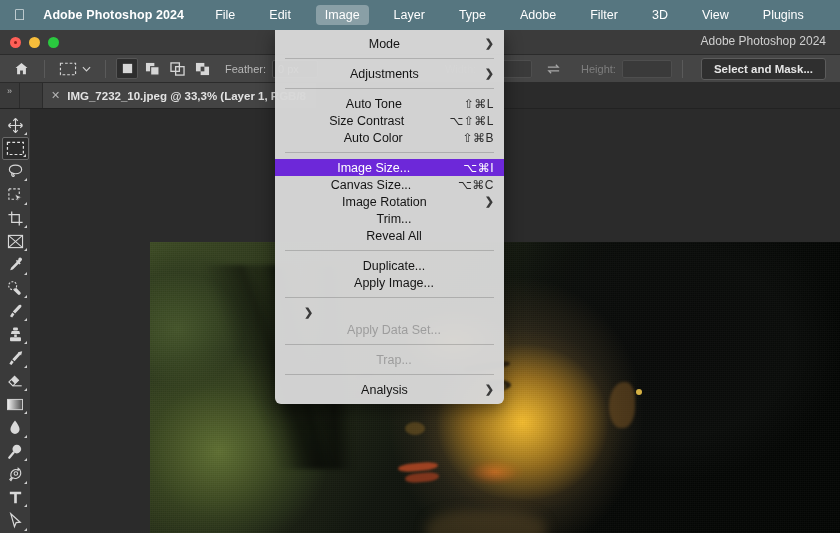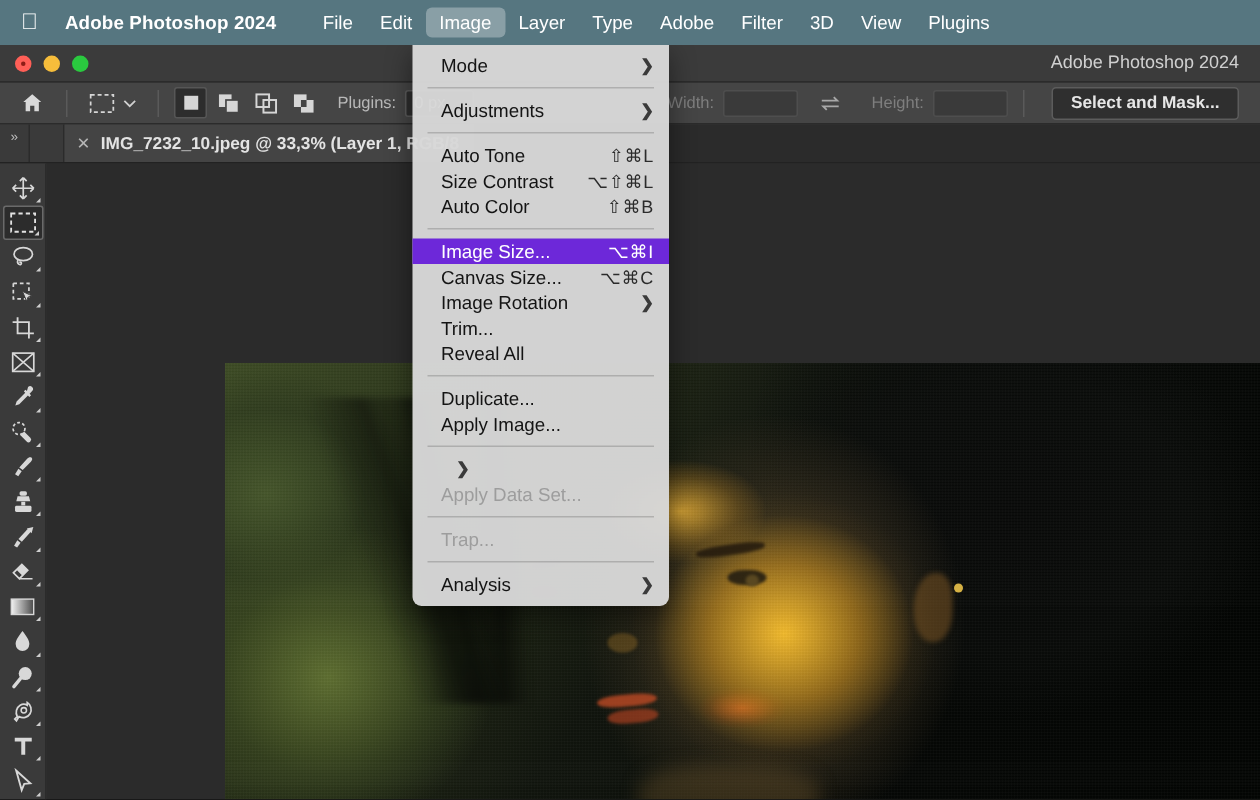--- a/index.html
+++ b/index.html
@@ -20,21 +20,21 @@
     z-index: 60;
   }
   .apple-logo {
     color: #ffffff; font-size: 15px; line-height: 1;
     margin-right: 18px; position: relative; top: -1px;
   }
   .app-name {
     color: #ffffff; font-weight: bold; font-size: 12.5px;
     margin-right: 22px; letter-spacing: .1px;
   }
-  .mac-menu { display: flex; align-items: center; gap: 0px; }
+  .mac-menu { display: flex; align-items: center; gap: 16px; }
   .mac-menu-item {
     color: #ffffff; font-size: 12.5px;
     padding: 3px 9px; border-radius: 4px;
     white-space: nowrap;
   }
   .mac-menu-item.active { background: rgba(255,255,255,0.30); }
 
   
   .ps-window {
     position: absolute; top: 30px; left: 0; width: 840px; height: 503px;
@@ -208,28 +208,29 @@
   .nose   { left: 37%; top: 62%; width: 20px; height: 13px; background: rgba(176,126,42,0.35); }
   .lip-up { left: 36%; top: 76%; width: 40px; height: 8px; background: rgba(190,74,36,0.8); border-radius: 50%/70%; transform: rotate(-5deg); }
   .lip-lo { left: 37%; top: 79.5%; width: 34px; height: 9px; background: rgba(168,62,32,0.7); border-radius: 50%/70%; transform: rotate(-5deg); }
   .ear    { left: 66.5%; top: 48%; width: 26px; height: 46px; background: rgba(118,82,34,0.55); border-radius: 60% 40% 50% 50%; filter: blur(1.6px); }
   .earring{ left: 70.5%; top: 50.5%; width: 6px; height: 6px; background: rgba(226,186,72,0.95); filter: blur(0.4px); }
   .neck   { left: 40%; top: 92%; width: 120px; height: 40px; background: rgba(96,76,40,0.45); filter: blur(6px); border-radius: 40%; }
 
   
   .menu-panel {
     position: absolute; left: 275px; top: 30px;
-    width: 171px;
+    width: 229px;
     background: rgba(216,216,216,0.97);
     border-radius: 0 0 6px 6px;
     box-shadow: 0 6px 18px rgba(0,0,0,0.45);
     padding: 5px 0 6px 0;
     z-index: 50;
     font-size: 12.5px;
     color: #141414;
+    text-align: center;
   }
   .mi {
     position: relative;
     height: 16px;
     display: flex; align-items: center;
     padding: 0 10px 0 19px;
     white-space: nowrap;
   }
   .mi.tall { height: 17px; }
   .mi .lbl { flex: 1; }
@@ -319,21 +320,21 @@
             </svg>
         </span>
         <span class="bool-btn">
           <svg width="15" height="14" viewBox="0 0 16 15">
               <rect x="1" y="1" width="9" height="9" fill="#d6d6d6"></rect>
               <rect x="6" y="5" width="9" height="9" fill="#d6d6d6"></rect>
               <rect x="6" y="5" width="4" height="5" fill="#454545"></rect>
             </svg>
         </span>
       </span>
-      <span class="opt-label">Plugins:</span>
+      <span class="opt-label">Feather:</span>
       <span class="opt-field feather">0 px</span>
       <span style="flex:1"></span>
       <span class="opt-label dim">Width:</span>
       <span class="opt-field wh"></span>
       <span class="swap-icon">
         <svg width="15" height="12" viewBox="0 0 16 12">
             <path d="M2 4h11l-2.5-2.5M14 8H3l2.5 2.5" fill="none" stroke="#a8a8a8" stroke-width="1.3"></path>
           </svg>
       </span>
       <span class="opt-label dim">Height:</span>

